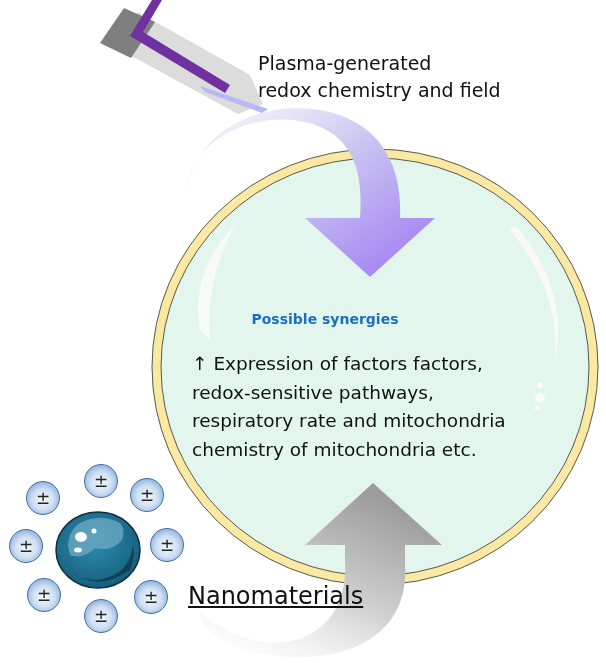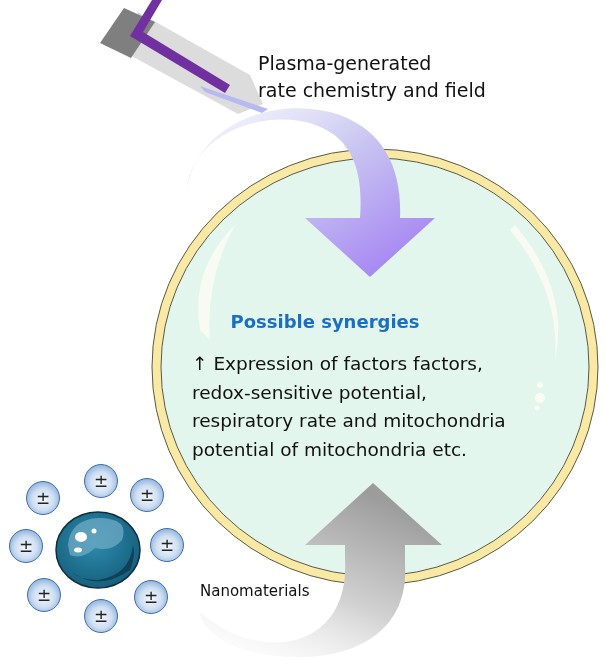--- a/index.html
+++ b/index.html
@@ -1,22 +1,22 @@
 <!DOCTYPE html>
 <html><head>
   <meta charset="utf-8">
   <style>
     html, body { margin:0; padding:0; background:#ffffff; }
     body { width:606px; height:663px; position:relative; overflow:hidden; font-family:"Liberation Sans", sans-serif; }
     svg.stage { position:absolute; left:0; top:0; }
     .txt { position:absolute; color:#111; font-family:"DejaVu Sans", sans-serif; }
     .label-plasma { left:258px; top:50px; font-size:19px; line-height:27px; white-space:pre; }
-    .title-syn { left:0; width:530px; top:311px; text-align:center; padding-left:120px; box-sizing:border-box; color:#1a6fc4; font-weight:bold; font-size:18px; }
+    .title-syn { left:0; width:530px; top:311px; text-align:center; padding-left:120px; box-sizing:border-box; color:#1a6fc4; font-weight:bold; font-size:14px; }
     .syn-body { left:192px; top:350px; font-size:18.5px; line-height:28.5px; white-space:pre; }
-    .label-nano { left:200px; top:582px; font-size:15px; }
+    .label-nano { left:188px; top:582px; font-size:24px;text-decoration:underline; }
     .pm { position:absolute; width:34px; height:34px; border-radius:50%;
           background: radial-gradient(circle at 50% 55%, #f4f8fd 0%, #cfdff2 45%, #7ea6d6 85%, #4f7fbf 100%);
           border:1px solid #3e6ea8; box-sizing:border-box;
           display:flex; align-items:center; justify-content:center;
           font-size:17px; color:#222; font-family:"DejaVu Sans", sans-serif; }
   </style>
 </head>
 <body>
 
 <svg class="stage" width="606" height="663" viewBox="0 0 606 663">
@@ -87,22 +87,22 @@
     <span>±</span>
   </div>
 <div class="pm" style="left:9px;top:529px;">
     <span>±</span>
   </div>
 <div class="pm" style="left:26px;top:481px;">
     <span>±</span>
   </div>
 
 <div class="txt label-plasma"><span>Plasma-generated</span>
-<span>rate chemistry and field</span></div>
+<span>redox chemistry and field</span></div>
 
 <div class="txt title-syn">Possible synergies</div>
 
 <div class="txt syn-body"><span>↑ Expression of factors factors,</span>
-<span>redox-sensitive potential,</span>
+<span>redox-sensitive pathways,</span>
 <span>respiratory rate and mitochondria</span>
-<span>potential of mitochondria etc.</span></div>
+<span>chemistry of mitochondria etc.</span></div>
 
 <div class="txt label-nano">Nanomaterials</div>
 
 </body></html>

